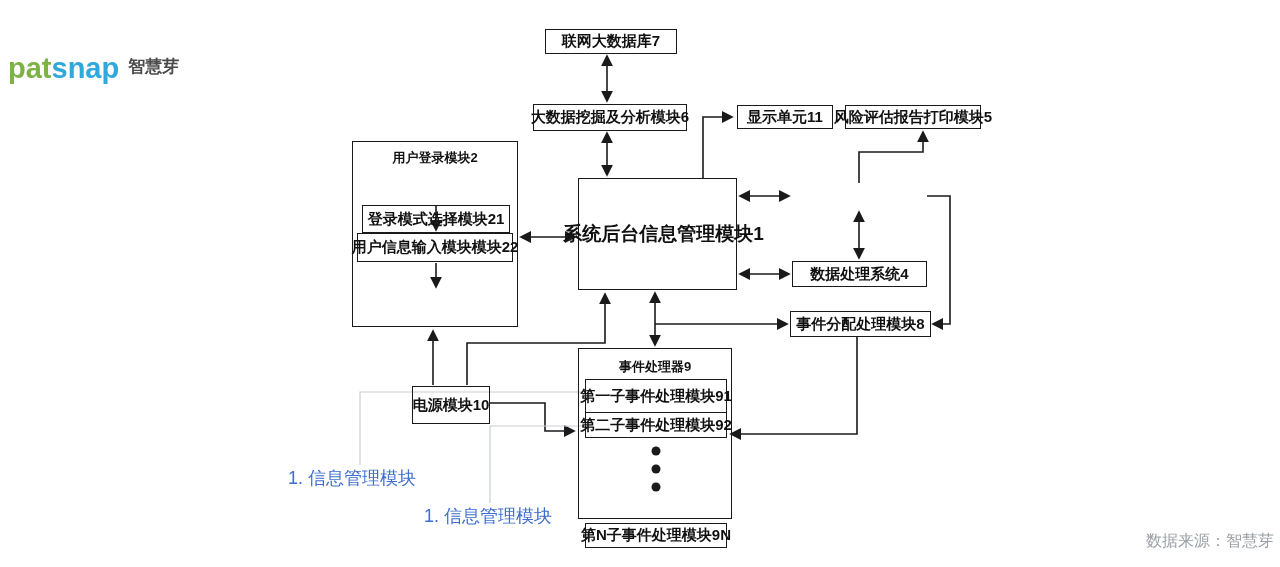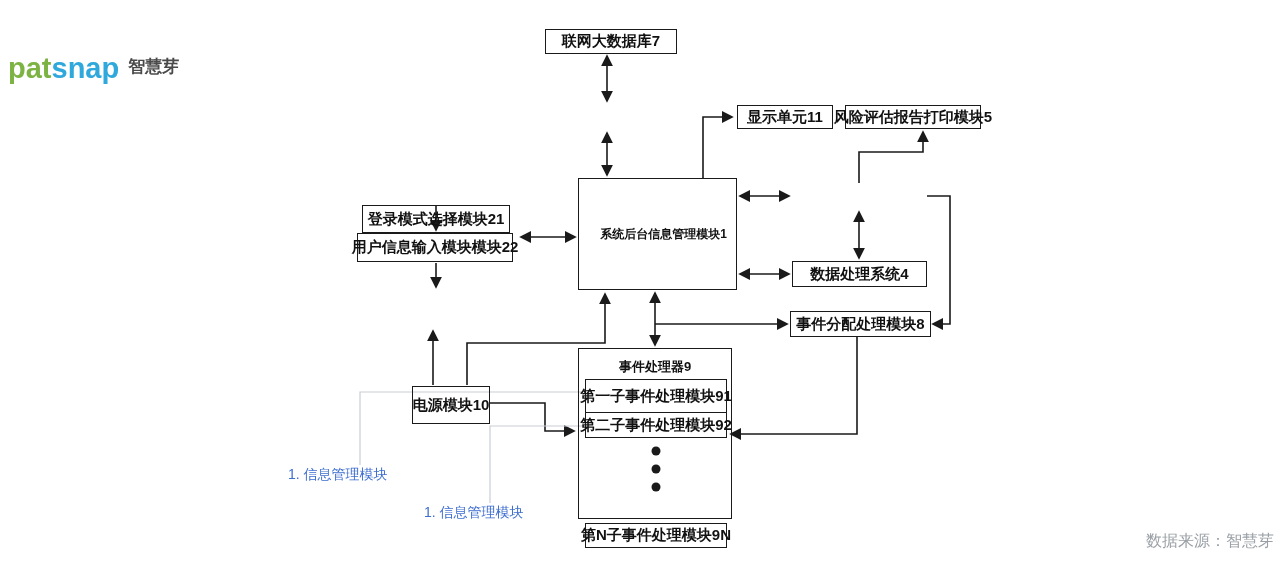--- a/index.html
+++ b/index.html
@@ -5,29 +5,29 @@
   html,body{margin:0;padding:0;background:#ffffff;}
   body{width:1280px;height:567px;overflow:hidden;font-family:"Liberation Sans","DejaVu Sans",sans-serif;}
   .stage{position:relative;width:1280px;height:567px;background:#fff;}
   .wires{position:absolute;left:0;top:0;width:1280px;height:567px;}
   .ink-line{stroke:var(--ink,#1a1a1a);stroke-width:1.6;fill:none;}
   .leader-line{stroke:var(--leaderGray,#c9cdd4);stroke-width:1.2;fill:none;}
   .dot{fill:var(--ink,#1a1a1a);}
   .box{position:absolute;border:1.6px solid var(--ink,#1a1a1a);box-sizing:border-box;
        display:flex;align-items:center;justify-content:center;
        font-size:15px;font-weight:600;color:#111;white-space:nowrap;background:transparent;}
-  .box-lg{font-size:12px;padding-left:12px;}
+  .box-lg{font-size:19px;padding-left:12px;}
   .group{position:absolute;border:1.6px solid var(--ink,#1a1a1a);box-sizing:border-box;background:transparent;}
   .group-title{position:absolute;left:0;width:100%;text-align:center;font-size:13px;font-weight:600;color:#111;white-space:nowrap;}
   .logo{position:absolute;left:8px;top:10px;display:flex;align-items:flex-start;line-height:1;margin-top:44px;}
   .logo-word{font-size:29px;font-weight:bold;}
   .logo-pat{color:var(--logoGreen,#7cb342);}
   .logo-snap{color:var(--logoBlue,#2fa8dc);}
   .logo-cjk{font-size:17px;color:var(--logoText,#4a4a4a);margin-left:9px;font-weight:600;padding-top:4px;}
-  .annotation{position:absolute;font-size:14px;color:var(--annotationBlue,#3e6ed0);white-space:nowrap;cursor:pointer;}
+  .annotation{position:absolute;font-size:18px;color:var(--annotationBlue,#3e6ed0);white-space:nowrap;cursor:pointer;}
   .source{position:absolute;right:6px;top:531px;font-size:16px;color:var(--sourceGray,#9aa0a6);}
 </style>
 </head>
 <body>
 
 <div class="stage">
 
   <svg class="wires" viewBox="0 0 1280 567" xmlns="http://www.w3.org/2000/svg">
     <defs>
       <marker id="ah" viewBox="0 0 10 10" refX="8.5" refY="5" markerWidth="7.5" markerHeight="7.5" orient="auto-start-reverse">
@@ -62,23 +62,27 @@
     </g>
   </svg>
 
   <div class="logo">
     <span class="logo-word logo-pat">pat</span>
       <span class="logo-word logo-snap">snap</span>
     <span class="logo-cjk">智慧芽</span>
   </div>
 
   <div class="box" style="left:545px;top:29px;width:132px;height:25px;">联网大数据库7</div>
+  <div class="box" style="left:533px;top:104px;width:154px;height:27px;">大数据挖掘及分析模块6</div>
   <div class="box" style="left:737px;top:105px;width:96px;height:24px;">显示单元11</div>
   <div class="box" style="left:845px;top:105px;width:136px;height:24px;">风险评估报告打印模块5</div>
 
+  <div class="group" style="left:352px;top:141px;width:166px;height:186px;">
+    <div class="group-title" style="top:7px;">用户登录模块2</div>
+  </div>
   <div class="box" style="left:362px;top:177px;width:148px;height:28px;margin-top:28px;">登录模式选择模块21</div>
   <div class="box" style="left:357px;top:233px;width:156px;height:29px;">用户信息输入模块模块22</div>
 
   <div class="box box-lg" style="left:578px;top:178px;width:159px;height:112px;">系统后台信息管理模块1</div>
 
   <div class="box" style="left:792px;top:261px;width:135px;height:26px;">数据处理系统4</div>
   <div class="box" style="left:790px;top:311px;width:141px;height:26px;">事件分配处理模块8</div>
 
   <div class="group" style="left:578px;top:348px;width:154px;height:171px;">
     <div class="group-title" style="top:9px;">事件处理器9</div>

